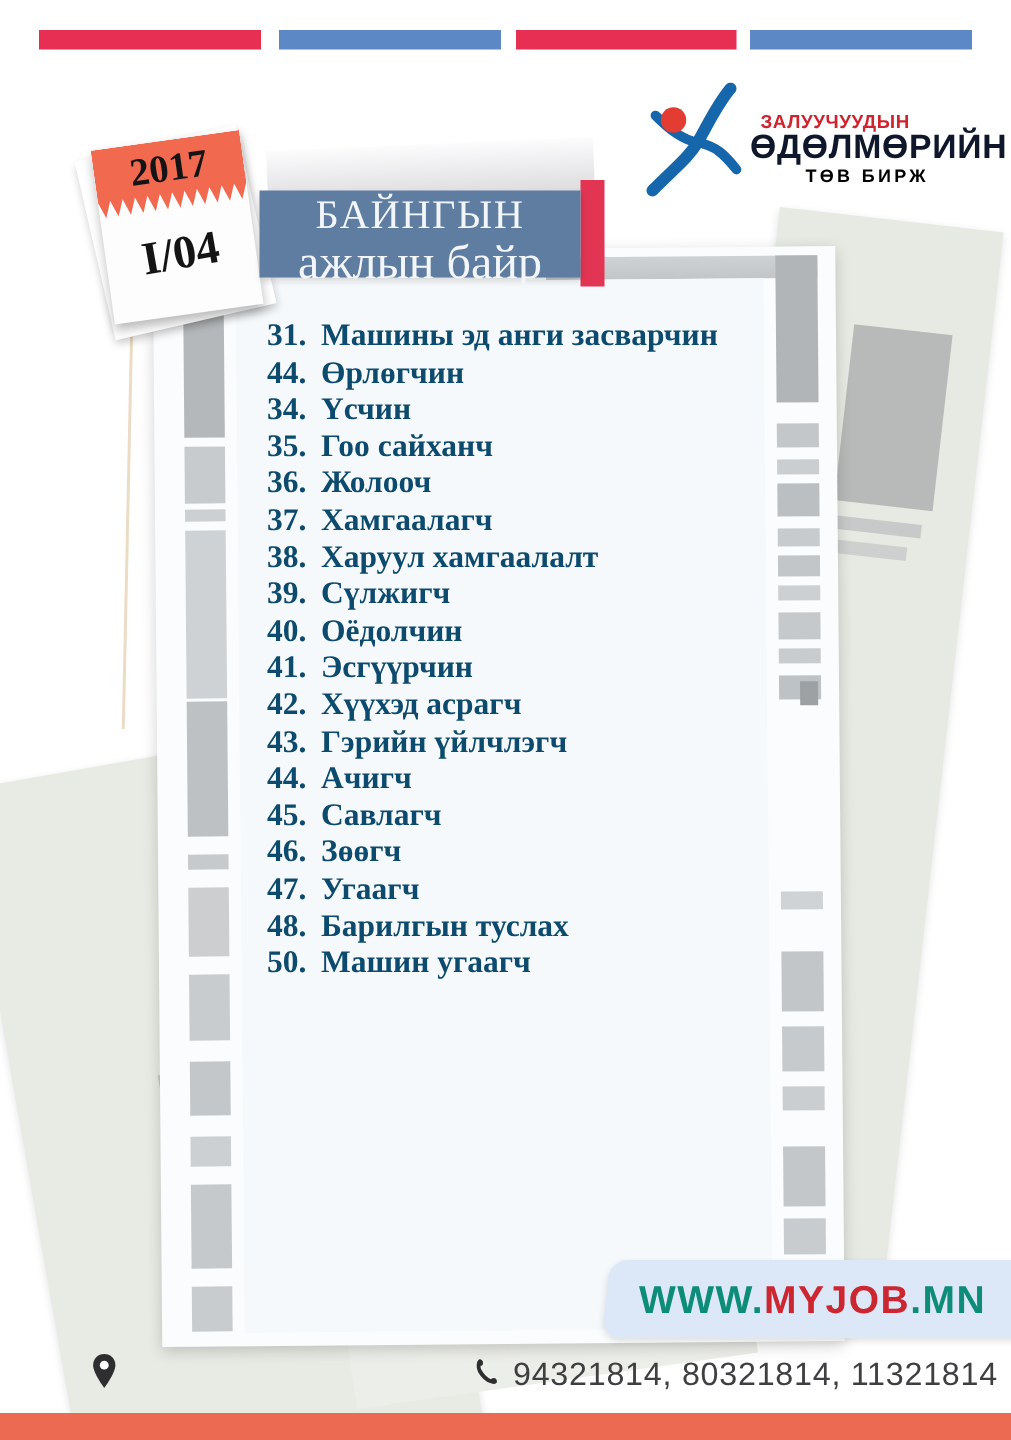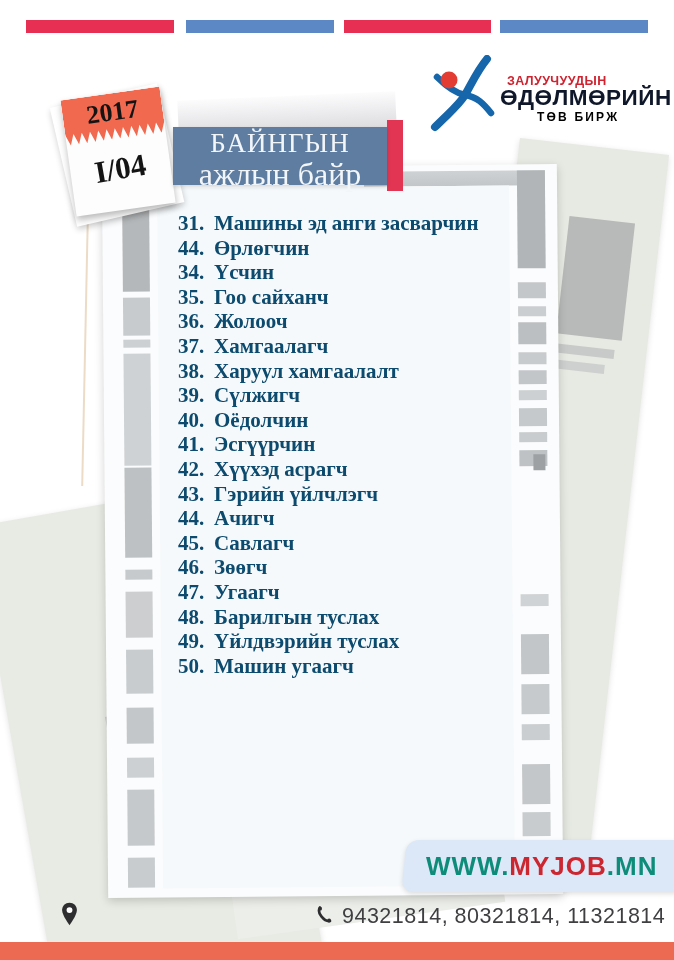--- a/index.html
+++ b/index.html
@@ -252,24 +252,20 @@
       </div>
       <div class="job-item">
         <span class="job-num">47.</span>
         <span class="job-title">Угаагч</span>
       </div>
       <div class="job-item">
         <span class="job-num">48.</span>
         <span class="job-title">Барилгын туслах</span>
       </div>
       <div class="job-item">
-        <span class="job-num">49.</span>
-        <span class="job-title">Үйлдвэрийн туслах</span>
-      </div>
-      <div class="job-item">
         <span class="job-num">50.</span>
         <span class="job-title">Машин угаагч</span>
       </div>
     </div>
 
   <div class="banner">
     <div class="banner-text">
       <span class="teal">WWW.</span><span class="myjob-red">MYJOB</span><span class="teal">.MN</span>
     </div>
   </div>

